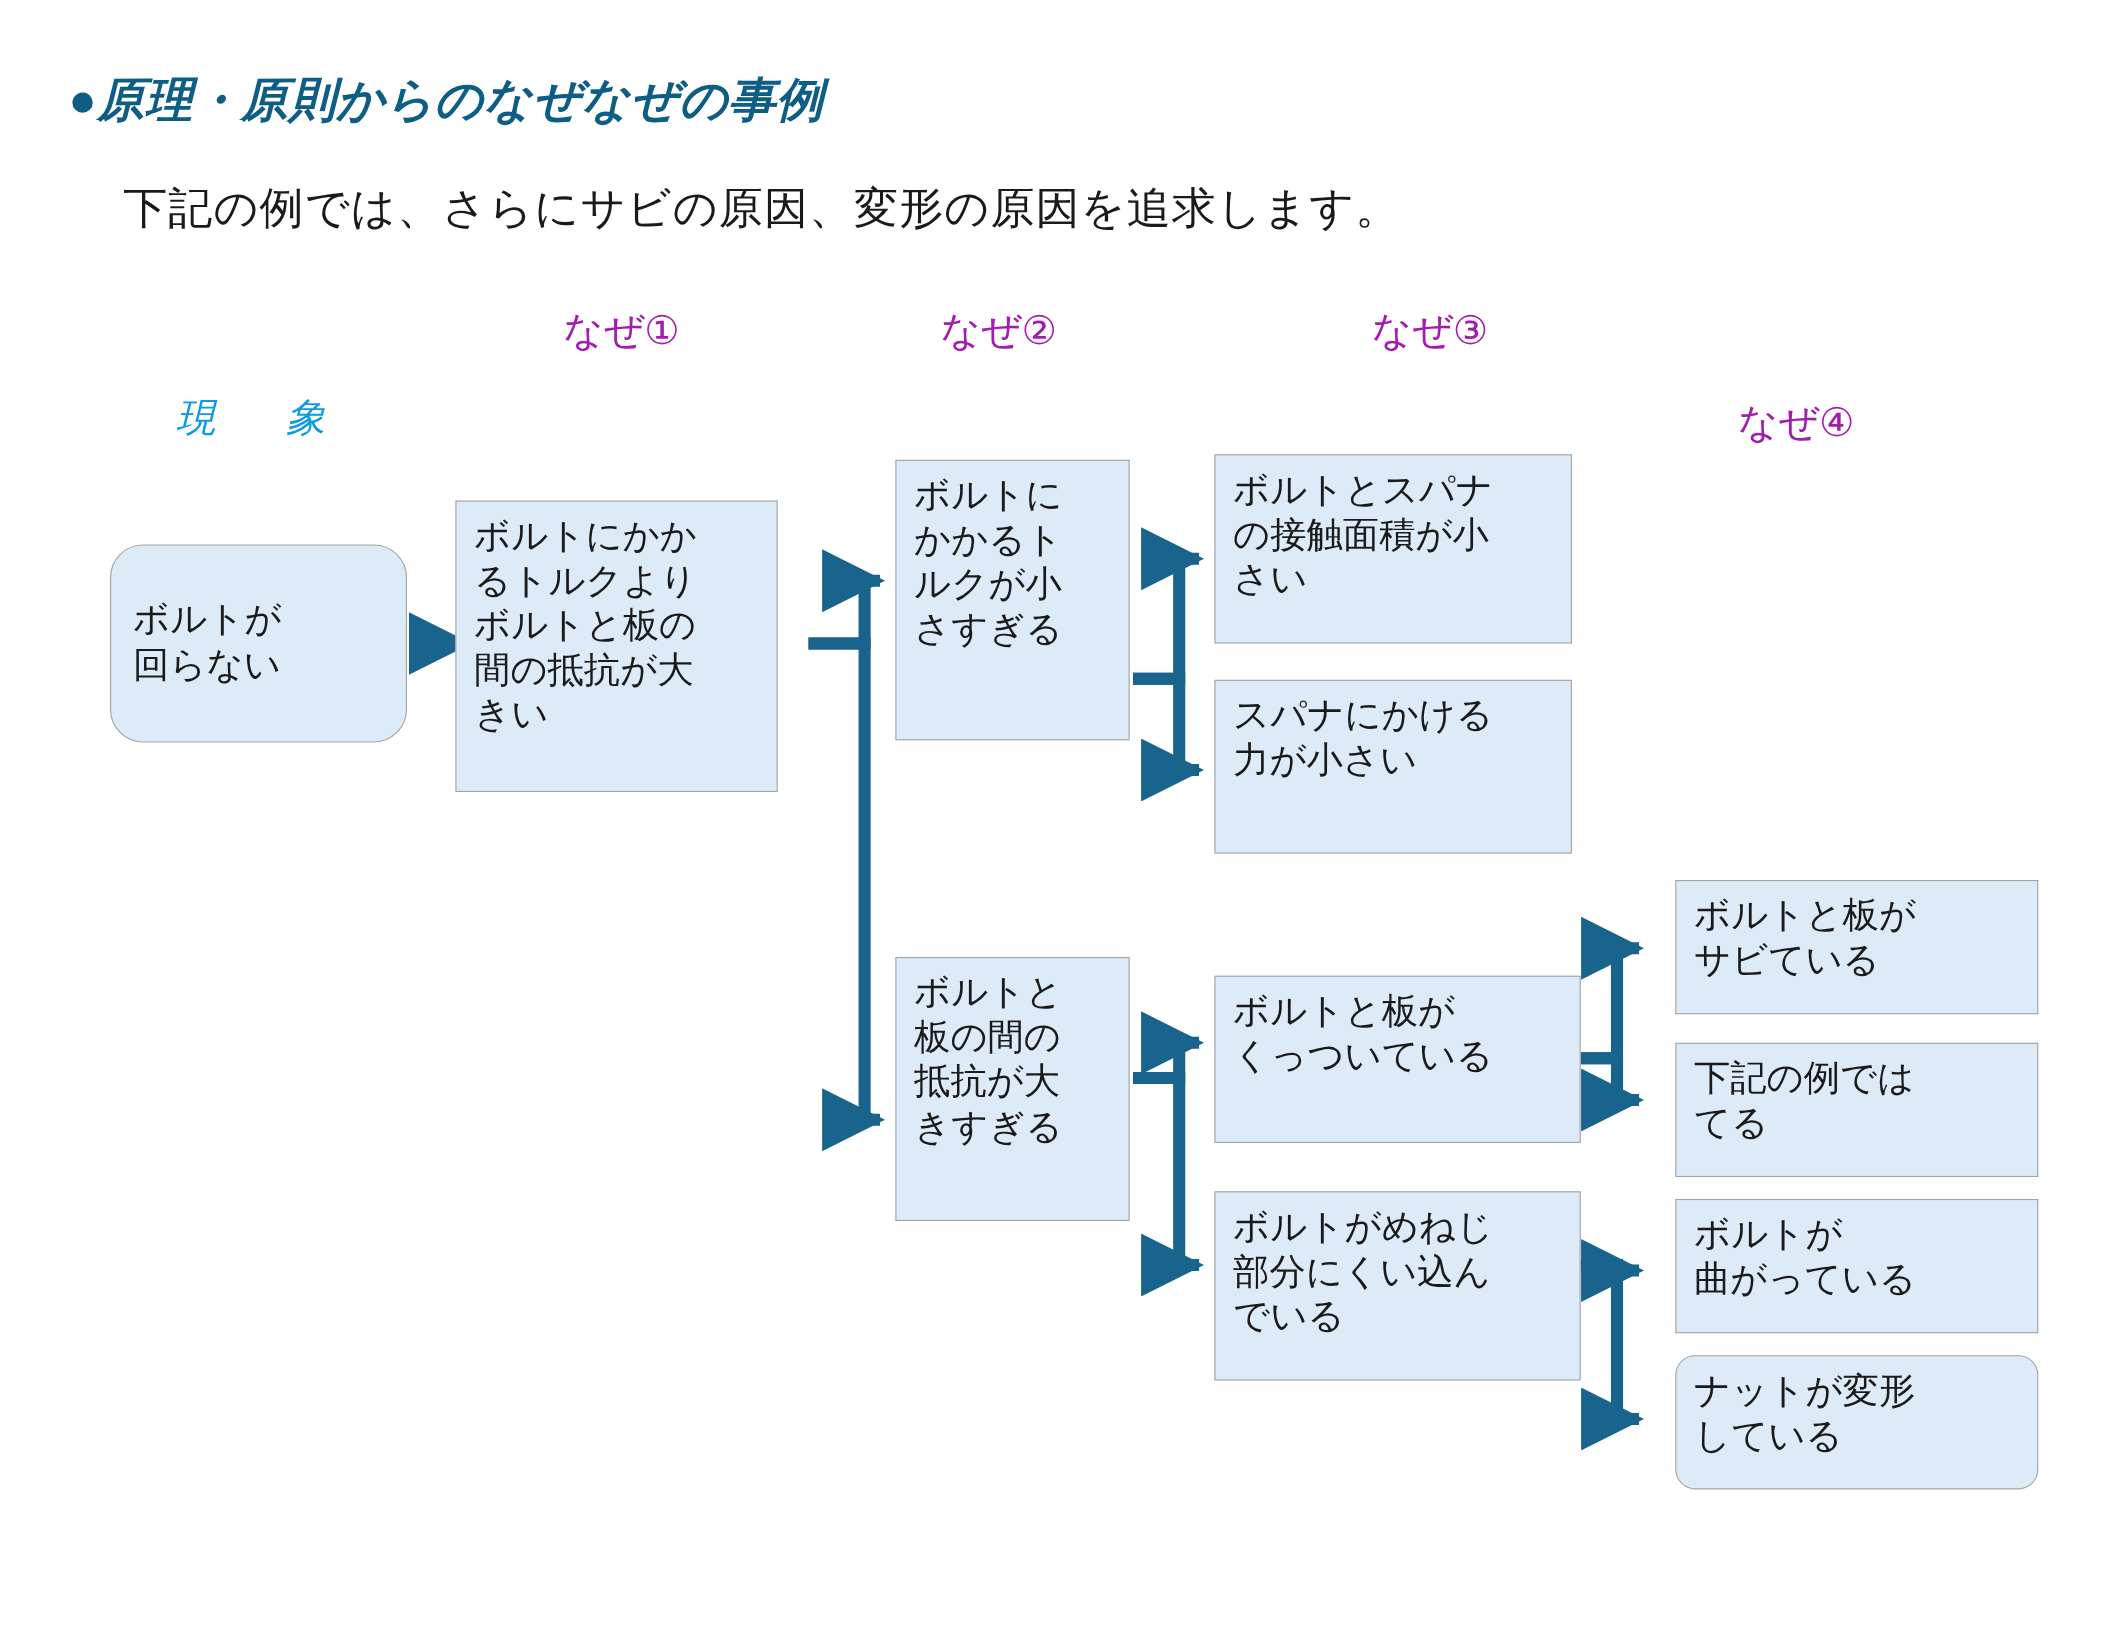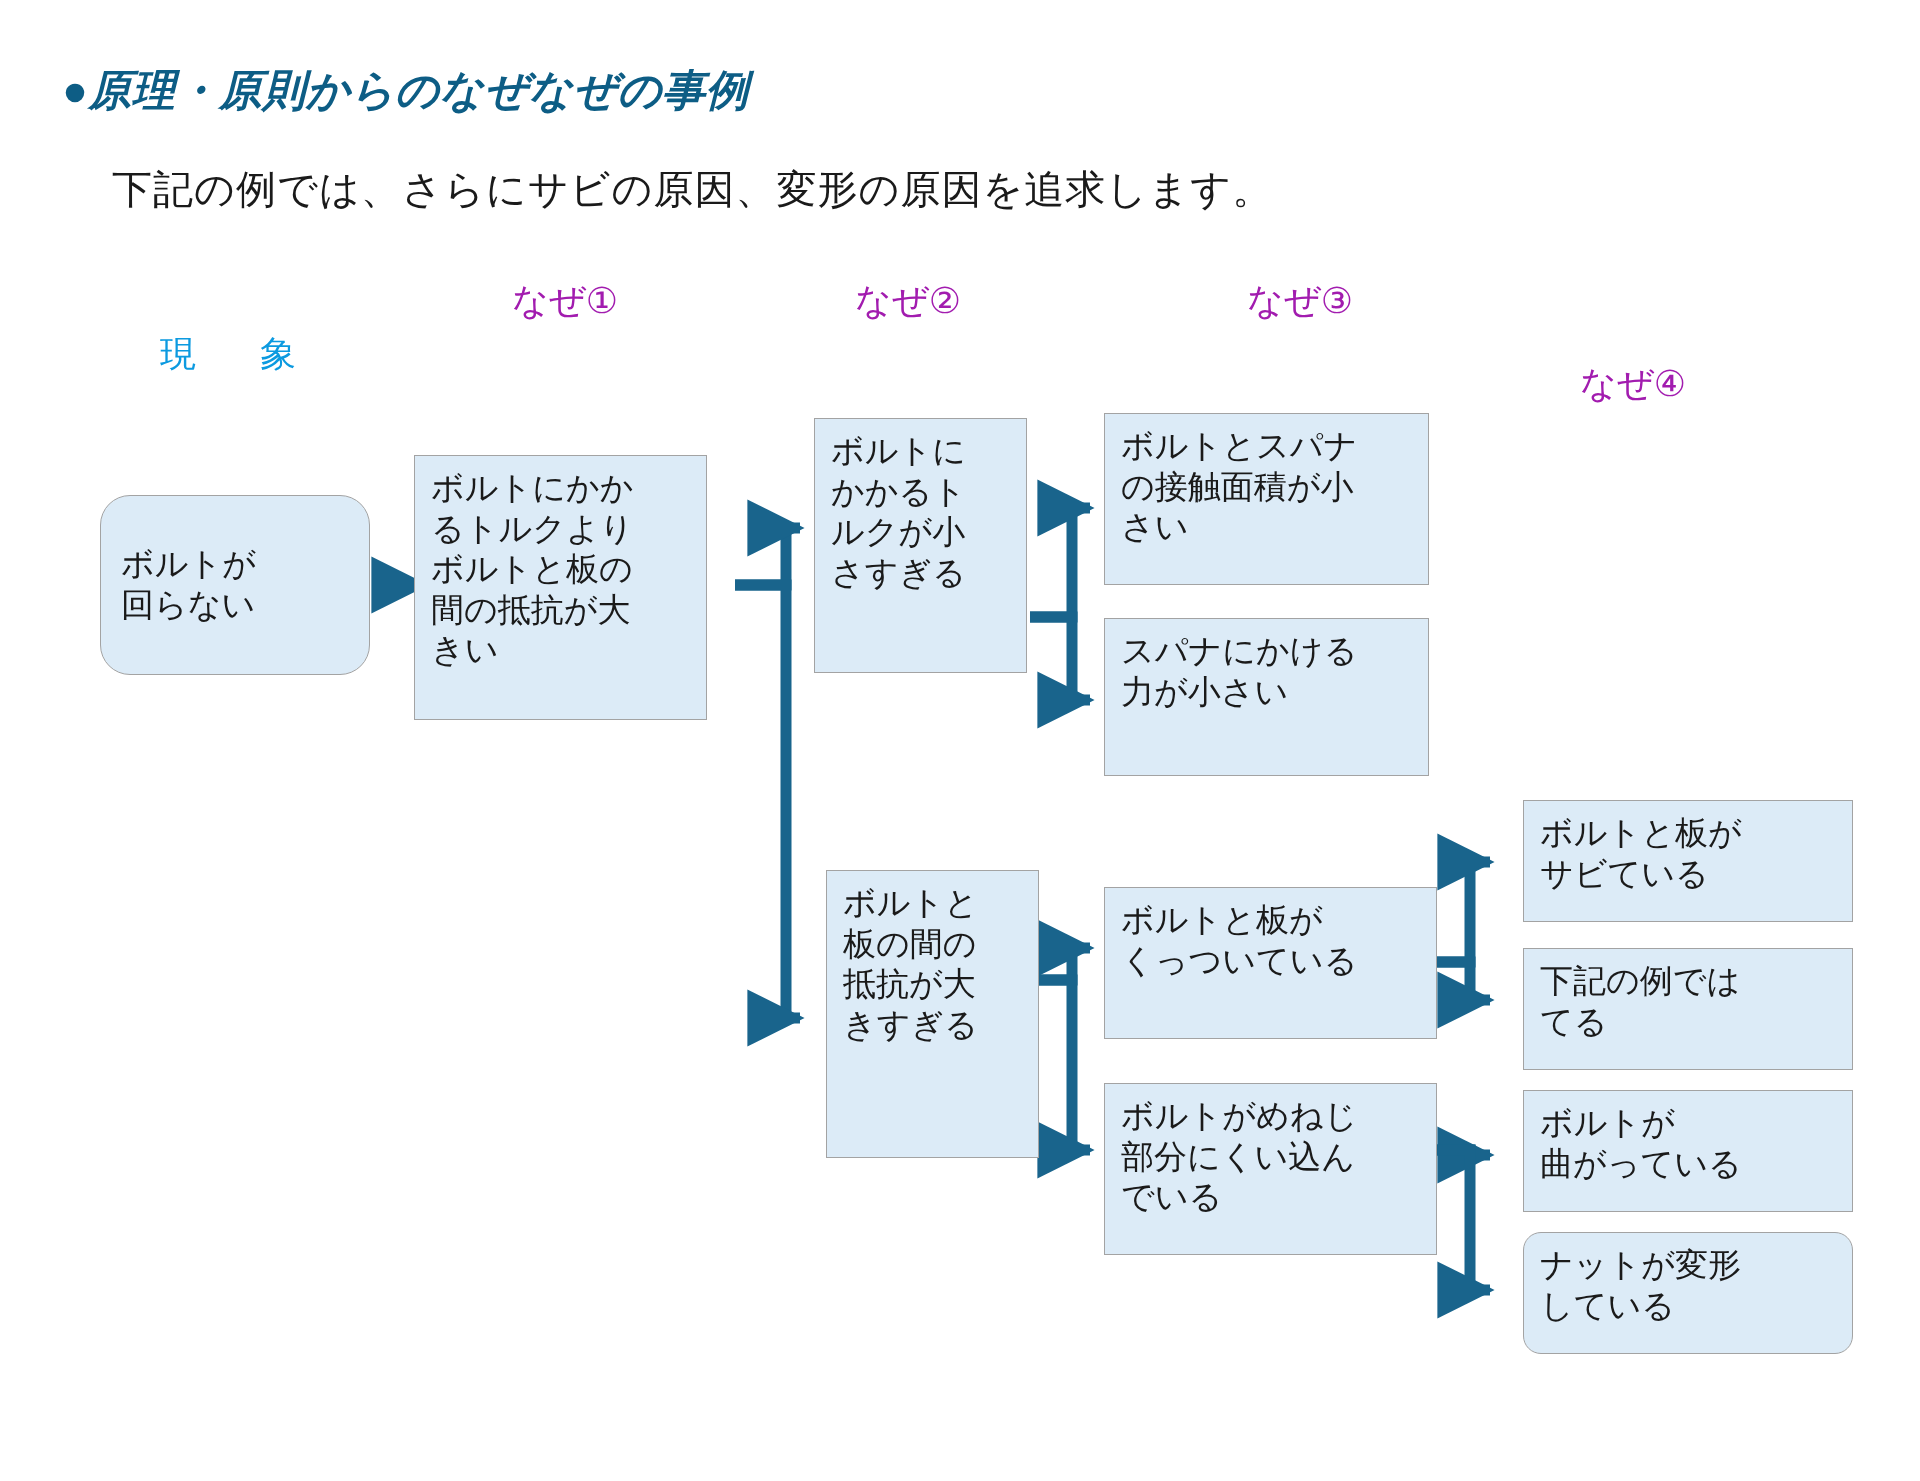--- a/index.html
+++ b/index.html
@@ -85,21 +85,21 @@
     pointer-events: none;
   }
 </style>
 </head>
 <body>
 
 <div id="page-title">●原理・原則からのなぜなぜの事例</div>
 
 <div id="page-subtitle">下記の例では、さらにサビの原因、変形の原因を追求します。</div>
 
-<div id="caption-genshou" class="col-caption" style="left:160px; top:330px;">現　象</div>
+<div id="caption-genshou" class="col-caption" style="left:160px; top:356px;font-style:italic;">現　象</div>
 
 <div class="col-caption" style="left:512px; top:277px;">なぜ①</div>
 
 <div class="col-caption" style="left:855px; top:277px;">なぜ②</div>
 
 <div class="col-caption" style="left:1247px; top:277px;">なぜ③</div>
 
 <div class="col-caption" style="left:1580px; top:360px;">なぜ④</div>
 
 <svg id="wires" viewBox="0 0 1920 1481" xmlns="http://www.w3.org/2000/svg">
@@ -141,21 +141,21 @@
 るトルクより
 ボルトと板の
 間の抵抗が大
 きい</div>
 
 <div class="node" style="left:814px; top:418px; width:213px; height:255px;">ボルトに
 かかるト
 ルクが小
 さすぎる</div>
 
-<div class="node" style="left:814px; top:870px; width:213px; height:288px;margin-left:12px;">ボルトと
+<div class="node" style="left:814px; top:870px; width:213px; height:240px;">ボルトと
 板の間の
 抵抗が大
 きすぎる</div>
 
 <div class="node" style="left:1104px; top:413px; width:325px; height:172px;">ボルトとスパナ
 の接触面積が小
 さい</div>
 
 <div class="node" style="left:1104px; top:618px; width:325px; height:158px;">スパナにかける
 力が小さい</div>

